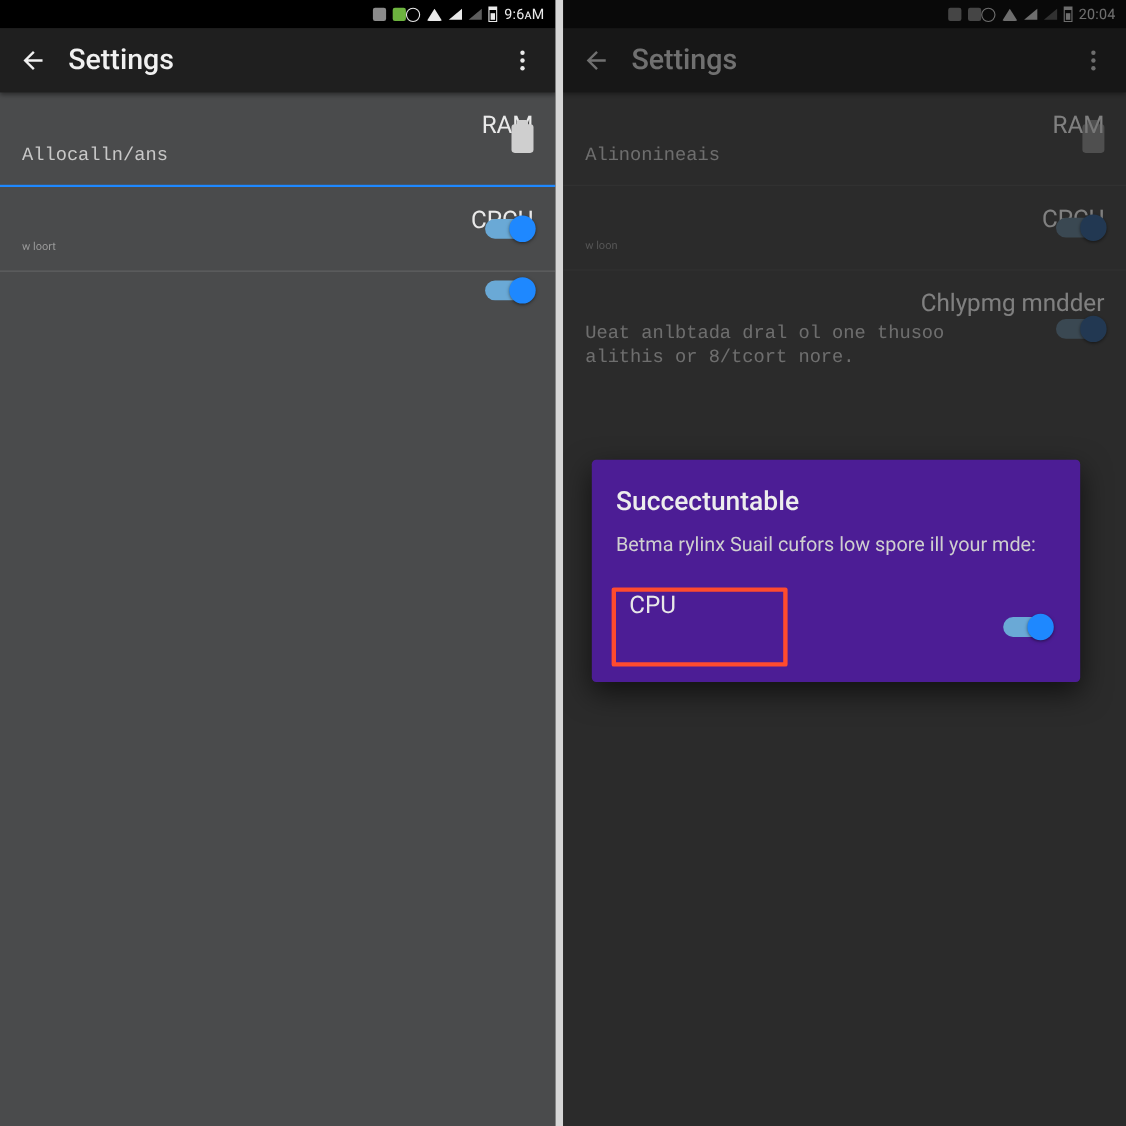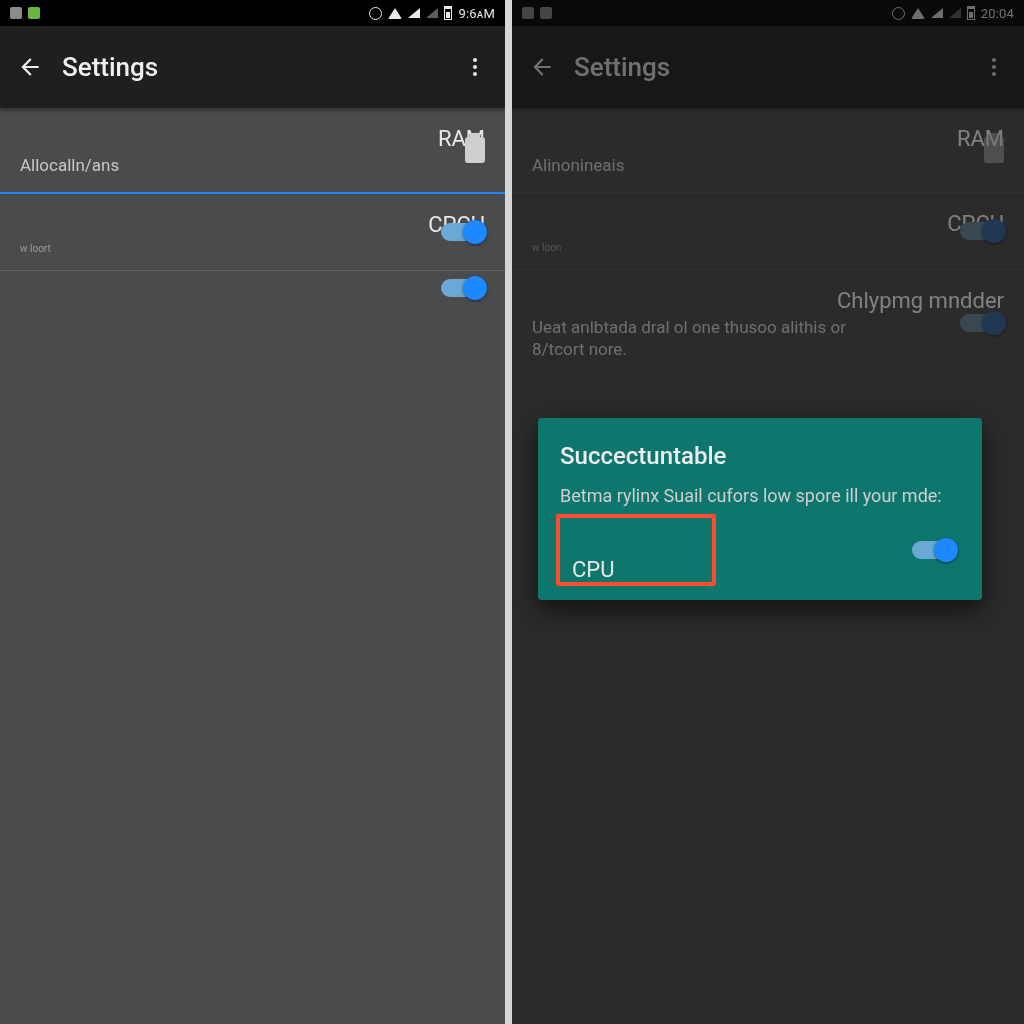--- a/index.html
+++ b/index.html
@@ -6,67 +6,67 @@
   html, body { width: 1024px; height: 1024px; background: #000; font-family: Roboto, "Helvetica Neue", Arial, sans-serif; -webkit-font-smoothing: antialiased; }
   .stage { position: relative; width: 1024px; height: 1024px; background: #1e1e1e; }
 
   
   .pane { position: absolute; top: 0; height: 1024px; overflow: hidden; }
   .pane-left  { left: 0;   width: 505px; background: #4a4b4c; }
   .pane-right { left: 512px; width: 512px; background: #2b2b2b; }
   .divider    { position: absolute; left: 505px; top: 0; width: 7px; height: 100%; background: #d6d6d6; }
 
   
-  .status { height: 26px; background: #000; color: #e9e9e9; font-size: 13px; display: flex; align-items: center; justify-content: space-between; padding: 0 10px; letter-spacing: .2px; }
+  .status { height: 26px; background: #000; color: #e9e9e9; font-size: 13px; display: flex; align-items: center; justify-content: flex-end; padding: 0 10px; letter-spacing: .2px; }
   .status .l, .status .r { display: flex; align-items: center; gap: 6px; }
   .tri { width: 0; height: 0; border-left: 12px solid transparent; border-bottom: 10px solid #e9e9e9; }
   .wifi { width: 0; height: 0; border-left: 7px solid transparent; border-right: 7px solid transparent; border-bottom: 11px solid #e9e9e9; border-radius: 2px; }
   .batt { width: 8px; height: 14px; border: 1px solid #e9e9e9; border-top-width: 3px; position: relative; }
   .batt::after { content:""; position:absolute; left:1px; right:1px; bottom:1px; height:60%; background:#e9e9e9; }
   .circ { width: 13px; height: 13px; border: 1.5px solid #e9e9e9; border-radius: 50%; }
   .sq   { width: 12px; height: 12px; background: #6db33f; border-radius: 2px; }
   .sq2  { width: 12px; height: 12px; background: #8b8b8b; border-radius: 2px; }
 
   
-  .appbar { height: 82px; background: #1f1f1f; color: #f0f0f0; display: flex; align-items: center; padding: 0 12px; box-shadow: 0 2px 4px rgba(0,0,0,.4); }
+  .appbar { height: 58px; background: #1f1f1f; color: #f0f0f0; display: flex; align-items: center; padding: 0 12px; box-shadow: 0 2px 4px rgba(0,0,0,.4); }
   .back { width: 36px; height: 36px; display:flex; align-items:center; justify-content:center; color:#f0f0f0; }
   .back svg { width: 26px; height: 26px; fill: currentColor; }
   .appbar .title { font-size: 26px; font-weight: 500; margin-left: 14px; flex: 1; }
   .kebab { width: 36px; height: 36px; display:flex; flex-direction:column; align-items:center; justify-content:center; gap:3px; }
   .kebab span { width:4px; height:4px; border-radius:50%; background:#eaeaea; }
 
   
   .list { padding: 0; color: #ececec; }
   .row { position: relative; padding: 18px 20px 16px 20px; border-bottom: 1px solid rgba(255,255,255,.12); }
   .row h3 { font-size: 22px; font-weight: 400; color: #e9e9e9; margin-bottom: 4px; text-align: right; }
-  .row p  { font-size: 17px; color: #c8c8c8; line-height: 1.25; max-width: 78%; }
+  .row p  { font-size: 17px; color: #c8c8c8; line-height: 1.25; max-width: 78%; font-family: Liberation Mono, monospace; }
   .row .tiny { font-size: 10px; color: #9a9a9a; margin-top: 6px; }
   .row .ctrl { position: absolute; right: 20px; top: 50%; transform: translateY(-50%); }
   .row.sel { border-bottom: 2px solid #1e88ff; }
   .col-right .row { border-bottom-color: rgba(255,255,255,.06); }
 
   
   .dim { filter: brightness(.55) saturate(.7); }
   .pane-right .appbar, .pane-right .status { opacity: .78; }
 
   
   .sw { width: 44px; height: 18px; background: #8d8d8d; border-radius: 9px; position: relative; }
   .sw .knob { width: 24px; height: 24px; border-radius: 50%; position: absolute; top: -3px; left: -2px; background: #cfcfcf; box-shadow: 0 1px 3px rgba(0,0,0,.5); }
   .sw.on { background: #6aa9d6; }
   .sw.on .knob { left: 22px; background: #1e88ff; }
 
   
   .clip { width: 20px; height: 26px; background:#cfcfcf; border-radius:3px; position:relative; }
   .clip::before { content:""; position:absolute; top:-4px; left:5px; width:10px; height:6px; background:#cfcfcf; border-radius:2px; }
 
   
-  .dialog { position:absolute; left: 26px; right: 42px; top: 418px; background:#0f766e; border-radius:4px; padding: 24px 22px 18px 22px; color:#ededed; box-shadow: 0 10px 26px rgba(0,0,0,.6); }
+  .dialog { position:absolute; left: 26px; right: 42px; top: 418px; background:#4c1d95; border-radius:4px; padding: 24px 22px 18px 22px; color:#ededed; box-shadow: 0 10px 26px rgba(0,0,0,.6); }
   .dialog h2 { font-size: 24px; font-weight: 500; margin-bottom: 14px; }
-  .dialog p  { font-size: 18px; color:#cfcfcf; line-height:1.35; margin-bottom: 10px; }
-  .dialog .opt { position: relative; height: 64px; display:flex; align-items:flex-end; }
+  .dialog p  { font-size: 18px; color:#cfcfcf; line-height:1.35; margin-bottom: 30px; }
+  .dialog .opt { position: relative; height: 64px; display:flex; align-items:flex-start; }
   .hl { position:absolute; border: 4px solid #ff4b2e; border-radius:2px; left: -4px; top: -4px; width: 160px; height: 72px; pointer-events: none; }
   .dialog .opt .label { font-size: 22px; color:#e8e8e8; padding-left: 12px; }
   .dialog .opt .ctrl { position:absolute; right: 4px; top: 50%; transform: translateY(-50%); }
 </style>
 </head>
 <body>
 <div class="stage">
 
 <div class="pane pane-left">
   <div class="status">

